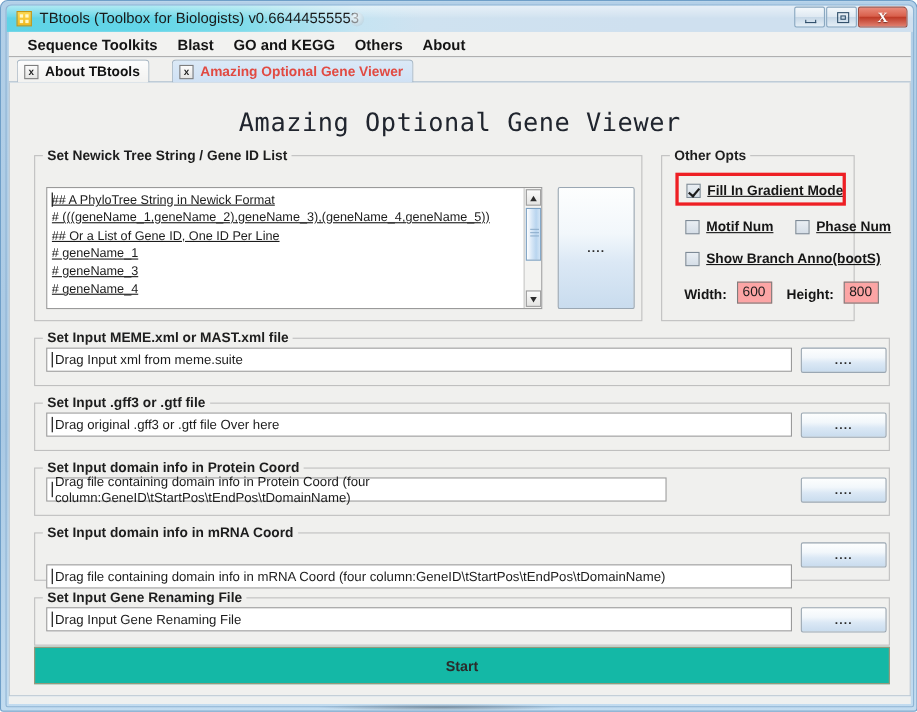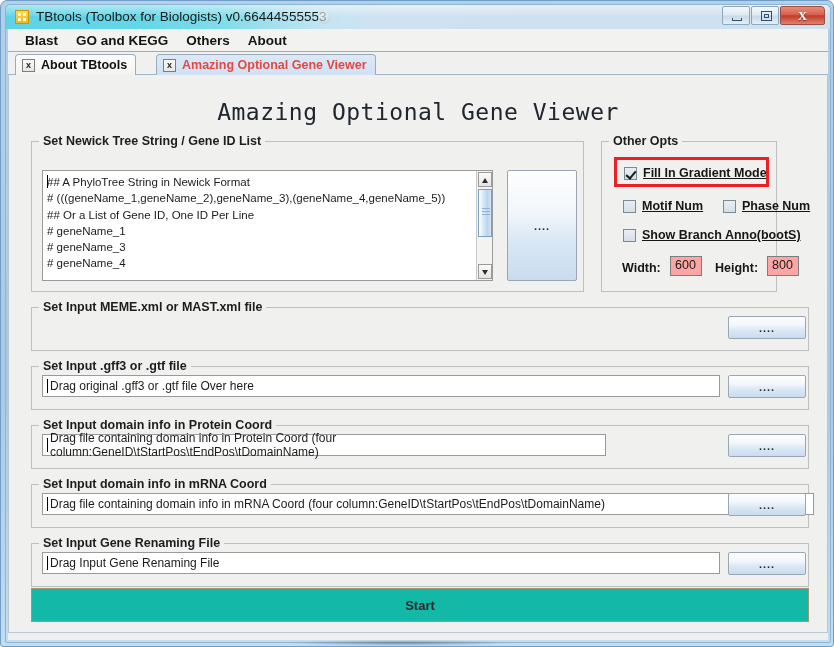--- a/index.html
+++ b/index.html
@@ -244,20 +244,21 @@
     overflow: hidden;
   }
   .textarea-lines {
     position: absolute;
     left: 4px; top: 3px; right: 17px;
     font-size: 11.5px;
     color: #1c1c1c;
     line-height: 16.3px;
     white-space: nowrap;
     overflow: hidden;
+    text-decoration: underline;
   }
   .caret {
     position: absolute;
     left: 4px; top: 4px;
     width: 1px; height: 13px;
     background: #000;
   }
   
   .vscroll {
     position: absolute;
@@ -417,20 +418,21 @@
       <div class="winbtn">
         <span class="glyph-max"></span>
       </div>
       <div class="winbtn close">
         <span class="glyph-close">X</span>
       </div>
     </div>
   </div>
 
   <div class="menubar">
+    <div class="menu-item">Sequence Toolkits</div>
     <div class="menu-item">Blast</div>
     <div class="menu-item">GO and KEGG</div>
     <div class="menu-item">Others</div>
     <div class="menu-item">About</div>
   </div>
 
   <div class="tabstrip">
     <div class="tab inactive">
       <span class="tab-close">x</span>
       <span>About TBtools</span>
@@ -501,20 +503,24 @@
     </div>
 
     <div class="dim-label" style="left:613px; top:186px;">Width:</div>
     <div class="dim-field" style="left:661px; top:181px; width:32px; height:20px;">600</div>
     <div class="dim-label" style="left:706px; top:186px;">Height:</div>
     <div class="dim-field" style="left:758px; top:181px; width:32px; height:20px;">800</div>
 
     <div class="group" style="left:22px; top:232px; width:778px; height:44px;">
       <div class="group-title">Set Input MEME.xml or MAST.xml file</div>
     </div>
+    <div class="tinput" style="left:33px; top:241px; width:678px; height:22px;">
+      <span class="caret2"></span>
+      <span>Drag Input xml from meme.suite</span>
+    </div>
     <div class="btn" style="left:719px; top:241px; width:78px; height:23px;">....</div>
 
     <div class="group" style="left:22px; top:291px; width:778px; height:44px;">
       <div class="group-title">Set Input .gff3 or .gtf file</div>
     </div>
     <div class="tinput" style="left:33px; top:300px; width:678px; height:22px;">
       <span class="caret2"></span>
       <span>Drag original .gff3 or .gtf file Over here</span>
     </div>
     <div class="btn" style="left:719px; top:300px; width:78px; height:23px;">....</div>
@@ -524,21 +530,21 @@
     </div>
     <div class="tinput" style="left:33px; top:359px; width:564px; height:22px;">
       <span class="caret2"></span>
       <span>Drag file containing domain info in Protein Coord (four column:GeneID\tStartPos\tEndPos\tDomainName)</span>
     </div>
     <div class="btn" style="left:719px; top:359px; width:78px; height:23px;">....</div>
 
     <div class="group" style="left:22px; top:409px; width:778px; height:44px;">
       <div class="group-title">Set Input domain info in mRNA Coord</div>
     </div>
-    <div class="tinput" style="left:33px; top:418px; width:772px; height:22px;">
+    <div class="tinput" style="left:33px; top:438px; width:678px; height:22px;">
       <span class="caret2"></span>
       <span>Drag file containing domain info in mRNA Coord (four column:GeneID\tStartPos\tEndPos\tDomainName)</span>
     </div>
     <div class="btn" style="left:719px; top:418px; width:78px; height:23px;">....</div>
 
     <div class="group" style="left:22px; top:468px; width:778px; height:44px;">
       <div class="group-title">Set Input Gene Renaming File</div>
     </div>
     <div class="tinput" style="left:33px; top:477px; width:678px; height:22px;">
       <span class="caret2"></span>

